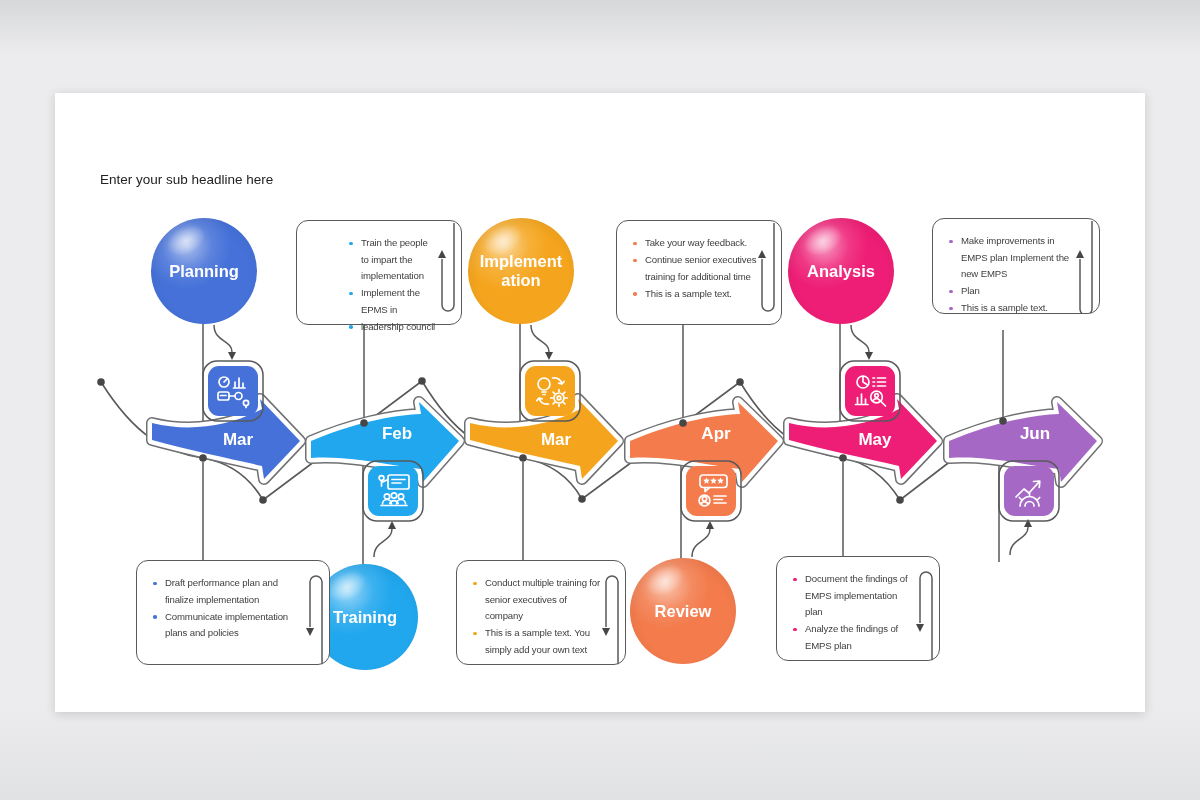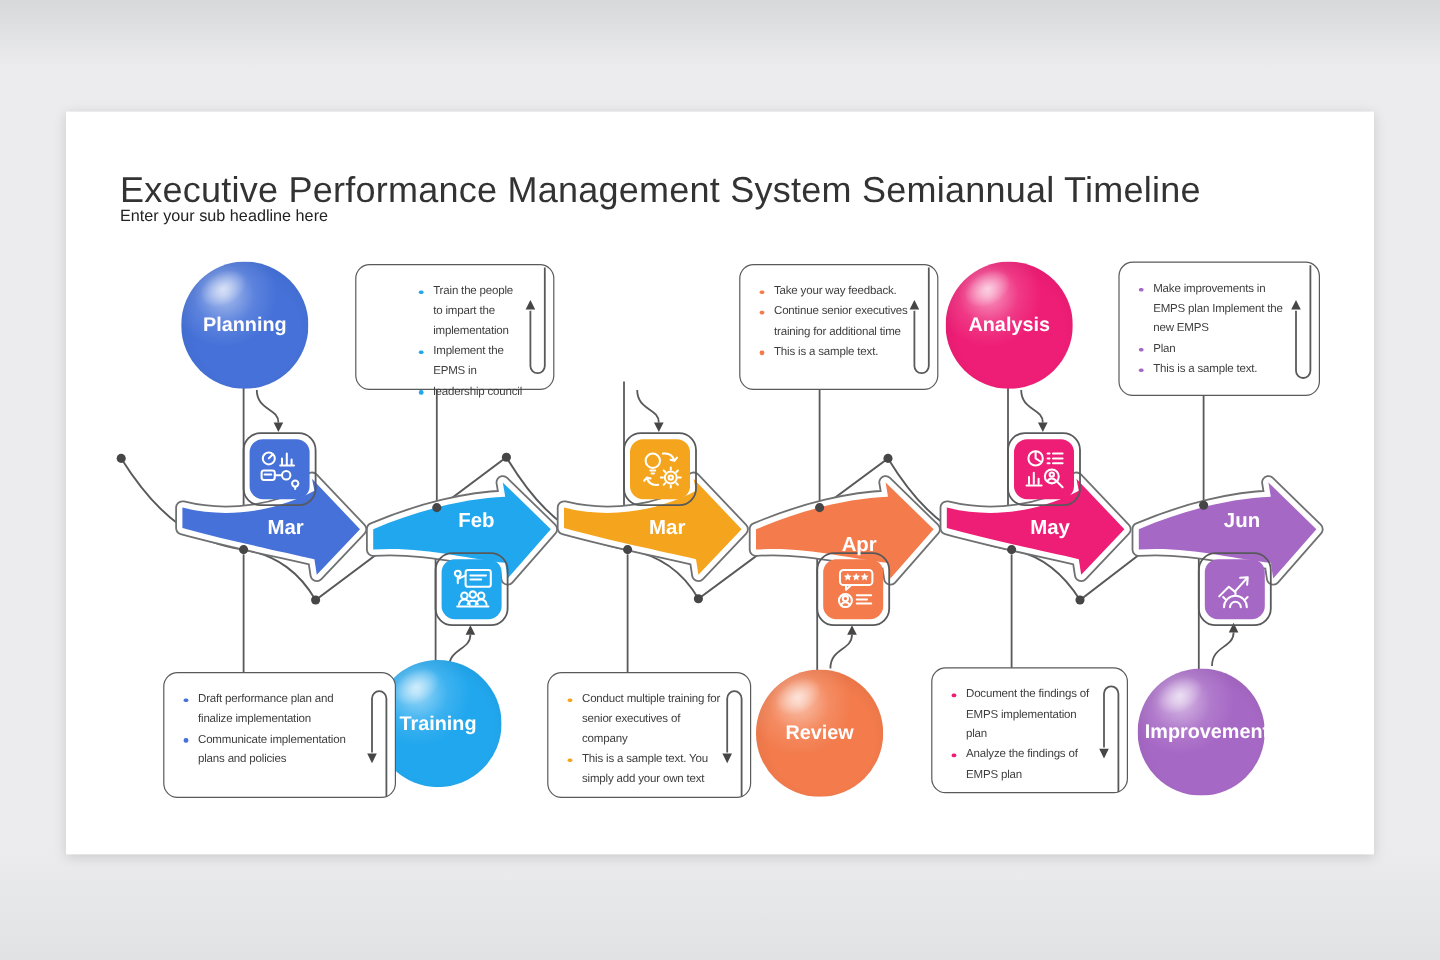--- a/index.html
+++ b/index.html
@@ -40,21 +40,20 @@
   .note-item{position:relative;padding-left:16px;line-height:16.5px;margin:0 0 .5px 0;}
   .note-item .dot-b{position:absolute;left:4px;top:6.5px;width:3.6px;height:3.6px;border-radius:50%;}
   .hairpin{position:absolute;right:3px;top:0;height:100%;width:24px;}
   .hp{fill:none;stroke:#58595b;stroke-width:1.5;}
 </style>
 </head>
 <body>
 
 <div class="stage">
   <div class="card"></div>
-  <h1 class="title">Executive Performance Management System Semiannual Timeline</h1>
   <div class="subtitle">Enter your sub headline here</div>
 
   <svg class="diagram" viewBox="0 0 1200 800">
 
     <path class="thread" d="M101 382 C135 436 165 452 203 458 C232 463 250 478 263 500 L422 381 C455 436 485 452 523 458 C552 463 570 478 582 499 L740 382 C773 436 803 452 843 458 C870 463 888 481 900 500 L1003 421"></path>
 
     <g>
       <path class="conn" d="M364 419 V325"></path>
         <path class="conn" d="M683 419 V325"></path>
       <path class="conn" d="M1003 417 V330"></path>
@@ -211,59 +210,59 @@
       <circle class="dot" cx="740" cy="382" r="3.8"></circle>
         <circle class="dot" cx="843" cy="458" r="3.8"></circle>
       <circle class="dot" cx="900" cy="500" r="3.8"></circle>
         <circle class="dot" cx="1003" cy="421" r="3.8"></circle>
     </g>
   </svg>
 
   <span class="month-label" style="left:188px;top:430px;">Mar</span>
   <span class="month-label" style="left:347px;top:424px;">Feb</span>
   <span class="month-label" style="left:506px;top:430px;">Mar</span>
-  <span class="month-label" style="left:666px;top:424px;margin-top:20px;">Apr</span>
+  <span class="month-label" style="left:666px;top:424px;">Apr</span>
   <span class="month-label" style="left:825px;top:430px;">May</span>
   <span class="month-label" style="left:985px;top:424px;">Jun</span>
 
   <div class="sphere" style="left: 151px; top: 218px; --c: #4571d8;">
     <span>Planning</span>
     </div>
+  <div class="sphere" style="left: 468px; top: 218px; --c: #f5a51d;">
+    <span style="max-width:88px;overflow-wrap:break-word;">Implementation</span>
+    </div>
   <div class="sphere" style="left: 788px; top: 218px; --c: #ee1d75;">
     <span>Analysis</span>
     </div>
-  <div class="sphere" style="left: 312px; top: 550px; --c: #21a7ee;">
+  <div class="sphere" style="left: 312px; top: 564px; --c: #21a7ee;">
     <span>Training</span>
     </div>
   <div class="sphere" style="left: 630px; top: 558px; --c: #f37b4c;">
     <span>Review</span>
-    </div>
-  <div class="sphere" style="left: 948px; top: 557px; --c: #a668c5;">
-    <span>Improvement</span>
     </div>
 
   <div class="note" style="left:296px;top:220px;width:166px;height:105px;padding-left:48px;">
     <div class="note-item"><span class="dot-b" style="background: rgb(33, 167, 238);"></span><span>Train the people to impart the implementation</span></div>
     <div class="note-item"><span class="dot-b" style="background: rgb(33, 167, 238);"></span><span>Implement the EPMS in</span></div>
     <div class="note-item"><span class="dot-b" style="background: rgb(33, 167, 238);"></span><span>leadership council</span></div>
     <svg class="hairpin" width="24" height="105">
       <path class="hp" d="M20 2 V84 A6 6 0 0 1 8 84 V38"></path>
         <path class="tri" d="M8 29 L4 37 L12 37 Z"></path>
       </svg>
   </div>
   <div class="note" style="left:616px;top:220px;width:166px;height:105px;">
     <div class="note-item"><span class="dot-b" style="background: rgb(243, 123, 76);"></span><span>Take your way feedback.</span></div>
     <div class="note-item"><span class="dot-b" style="background: rgb(243, 123, 76);"></span><span>Continue senior executives training for additional time</span></div>
     <div class="note-item"><span class="dot-b" style="background: rgb(243, 123, 76);"></span><span>This is a sample text.</span></div>
     <svg class="hairpin" width="24" height="105">
       <path class="hp" d="M20 2 V84 A6 6 0 0 1 8 84 V38"></path>
         <path class="tri" d="M8 29 L4 37 L12 37 Z"></path>
       </svg>
   </div>
-  <div class="note" style="left:932px;top:218px;width:168px;height:112px;padding-right:30px;">
+  <div class="note" style="left:932px;top:218px;width:168px;height:96px;padding-right:30px;">
     <div class="note-item"><span class="dot-b" style="background: rgb(166, 104, 197);"></span><span>Make improvements in EMPS plan Implement the new EMPS</span></div>
     <div class="note-item"><span class="dot-b" style="background: rgb(166, 104, 197);"></span><span>Plan</span></div>
     <div class="note-item"><span class="dot-b" style="background: rgb(166, 104, 197);"></span><span>This is a sample text.</span></div>
     <svg class="hairpin" width="24" height="112">
       <path class="hp" d="M20 2 V90 A6 6 0 0 1 8 90 V40"></path>
         <path class="tri" d="M8 31 L4 39 L12 39 Z"></path>
       </svg>
   </div>
 
   <div class="note" style="left:136px;top:560px;width:194px;height:105px;">

